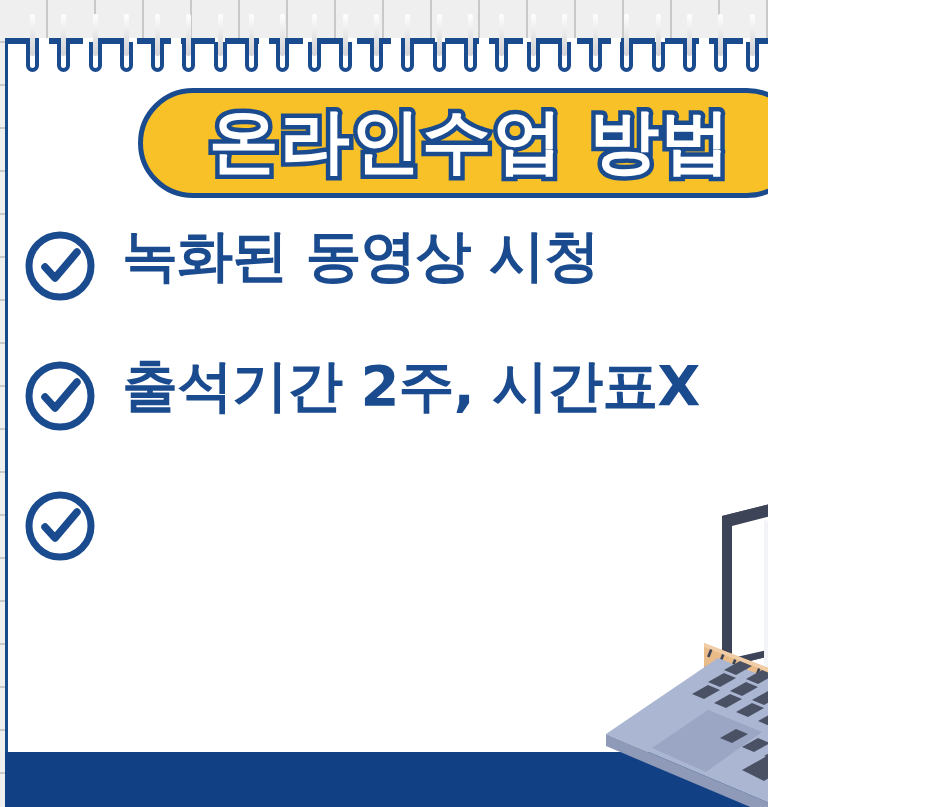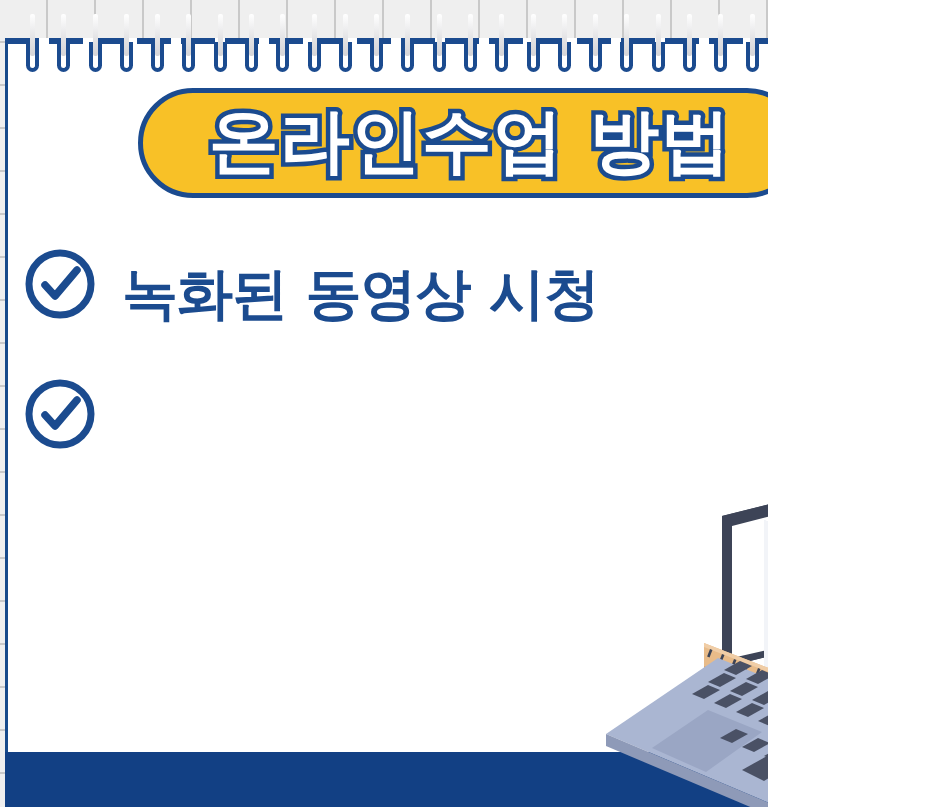--- a/index.html
+++ b/index.html
@@ -120,21 +120,21 @@
 
   
   .bullets {
     position: absolute;
     left: 22px;
     top: 228px;
     width: 760px;
   }
   .bullet-row {
     display: flex;
-    align-items: flex-end;
+    align-items: flex-start;
     height: 94px;
     margin-bottom: 36px;
   }
   .check-icon {
     flex: 0 0 auto;
     width: 76px;
     height: 76px;
     position: relative;
     margin-right: 24px;
   }
@@ -302,20 +302,29 @@
 
   <div class="bullets" id="bullet-list">
       <div class="bullet-row">
         <span class="check-icon">
           <svg width="76" height="76" viewBox="0 0 76 76" xmlns="http://www.w3.org/2000/svg">
             <circle cx="38" cy="38" r="31" fill="none" stroke="#1b4b8f" stroke-width="7"></circle>
             <path d="M23 39 L33 50 L55 24" fill="none" stroke="#1b4b8f" stroke-width="7.5" stroke-linecap="round" stroke-linejoin="round"></path>
           </svg>
         </span>
         <span class="bullet-label">녹화된 동영상 시청</span>
+      </div>
+      <div class="bullet-row">
+        <span class="check-icon">
+          <svg width="76" height="76" viewBox="0 0 76 76" xmlns="http://www.w3.org/2000/svg">
+            <circle cx="38" cy="38" r="31" fill="none" stroke="#1b4b8f" stroke-width="7"></circle>
+            <path d="M23 39 L33 50 L55 24" fill="none" stroke="#1b4b8f" stroke-width="7.5" stroke-linecap="round" stroke-linejoin="round"></path>
+          </svg>
+        </span>
+        <span class="bullet-label">출석기간 2주, 시간표X</span>
       </div>
       <div class="bullet-row">
         <span class="check-icon">
           <svg width="76" height="76" viewBox="0 0 76 76" xmlns="http://www.w3.org/2000/svg">
             <circle cx="38" cy="38" r="31" fill="none" stroke="#1b4b8f" stroke-width="7"></circle>
             <path d="M23 39 L33 50 L55 24" fill="none" stroke="#1b4b8f" stroke-width="7.5" stroke-linecap="round" stroke-linejoin="round"></path>
           </svg>
         </span>
       </div>
     </div>

